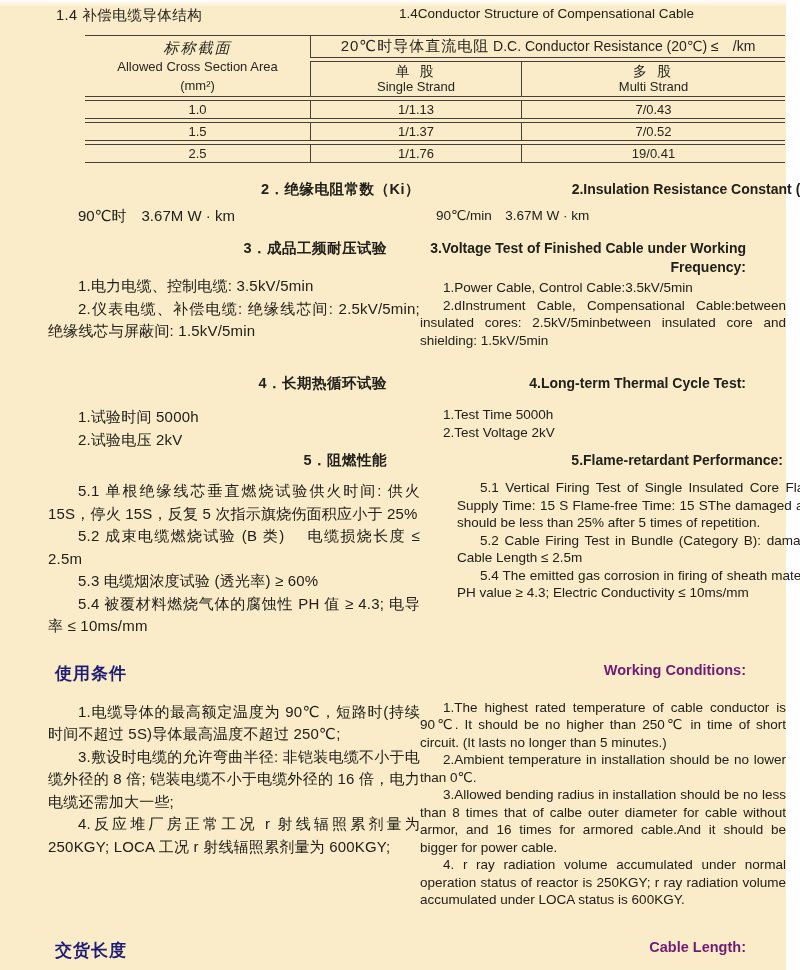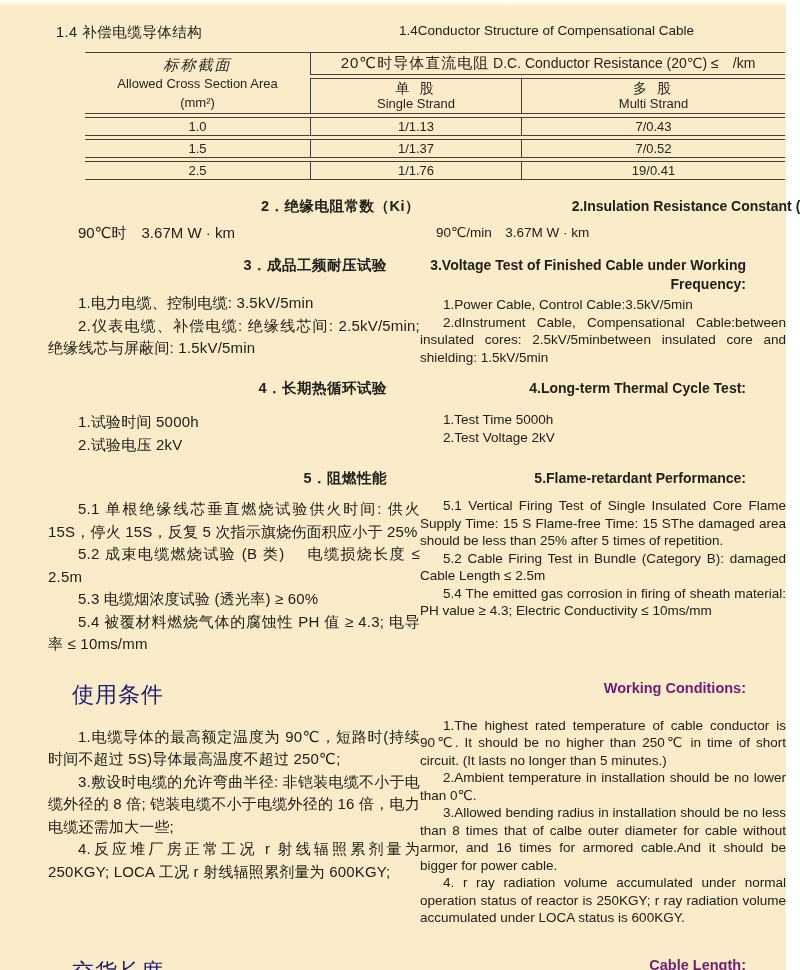--- a/index.html
+++ b/index.html
@@ -8,21 +8,21 @@
     width:800px;height:970px;
     background:#FAECC8;
     font-family:"Liberation Sans","DejaVu Sans",sans-serif;
     color:#21201b;
     overflow:hidden;
   }
   .top-fade{position:absolute;top:0;left:0;right:0;height:7px;
     background:linear-gradient(180deg,#ffffff 0%,#fdf5e0 55%,#FAECC8 100%);}
   .right-strip{position:absolute;top:0;right:0;width:14px;height:970px;background:#ffffff;}
   .content{position:absolute;top:0;left:0;width:786px;height:808px;
-    padding:21px 0 0 48px;box-sizing:border-box;}
+    padding:4px 0 0 48px;box-sizing:border-box;}
 
   
   .title-row{display:flex;align-items:flex-start;padding-top:2px;}
   .title-zh{font-size:14.5px;margin-left:8px;letter-spacing:.5px;}
   .title-en{font-size:13.5px;margin-left:auto;margin-right:92px;}
 
   
   table.spec{border-collapse:separate;border-spacing:0 3px;width:700px;margin:7px 0 0 37px;
     font-size:13px;color:#26251f;}
   table.spec td{border-top:1.5px solid #45413a;border-bottom:1.5px solid #45413a;
@@ -42,33 +42,33 @@
   .sec{display:flex;align-items:flex-start;}
   .zh-col{width:372px;flex:none;}
   .en-col{width:366px;flex:none;}
   .sec-title-zh{font-weight:bold;font-size:14.5px;text-align:right;padding-right:33px;letter-spacing:.5px;}
   .sec-title-en{font-weight:bold;font-size:14px;text-align:right;padding-right:40px;white-space:pre-line;line-height:19px;}
   .para-zh{font-size:15px;line-height:22.5px;text-indent:2em;text-align:justify;letter-spacing:.2px;}
   .para-en{font-size:13.5px;line-height:17.5px;text-indent:1.7em;text-align:justify;}
   .val-zh{font-size:15px;text-indent:2em;}
   .val-en{font-size:13.5px;padding-left:16px;}
 
-  .big-title-zh{font-weight:normal;font-size:22px;color:#1d1d74;padding-left:7px;letter-spacing:1px;margin-left:17px;}
+  .big-title-zh{font-weight:bold;font-size:17px;color:#1d1d74;padding-left:7px;letter-spacing:1px;}
   .big-title-en{font-weight:bold;font-size:14.5px;color:#701a75;text-align:right;padding-right:40px;}
 
   
   .sec-insulation{margin-top:14px;}
   .sec-insulation-values{margin-top:8px;}
   .sec-voltage{margin-top:13px;}
   .sec-voltage .zh-body{margin-top:17px;}
   .sec-voltage .en-body{margin-top:2px;}
-  .sec-thermal{margin-top:13px;}
+  .sec-thermal{margin-top:25px;}
   .sec-thermal .zh-body{margin-top:13px;}
   .sec-thermal .en-body{margin-top:13px;}
-  .sec-flame{margin-top:13px;}
+  .sec-flame{gap:37px;}
   .sec-flame .zh-body{margin-top:10px;}
   .sec-flame .en-body{margin-top:9px;}
   .sec-working{margin-top:24px;}
   .sec-working .zh-body{margin-top:16px;}
   .sec-working .en-body{margin-top:21px;}
   .sec-delivery{margin-top:30px;}
 </style>
 </head>
 <body>
 

